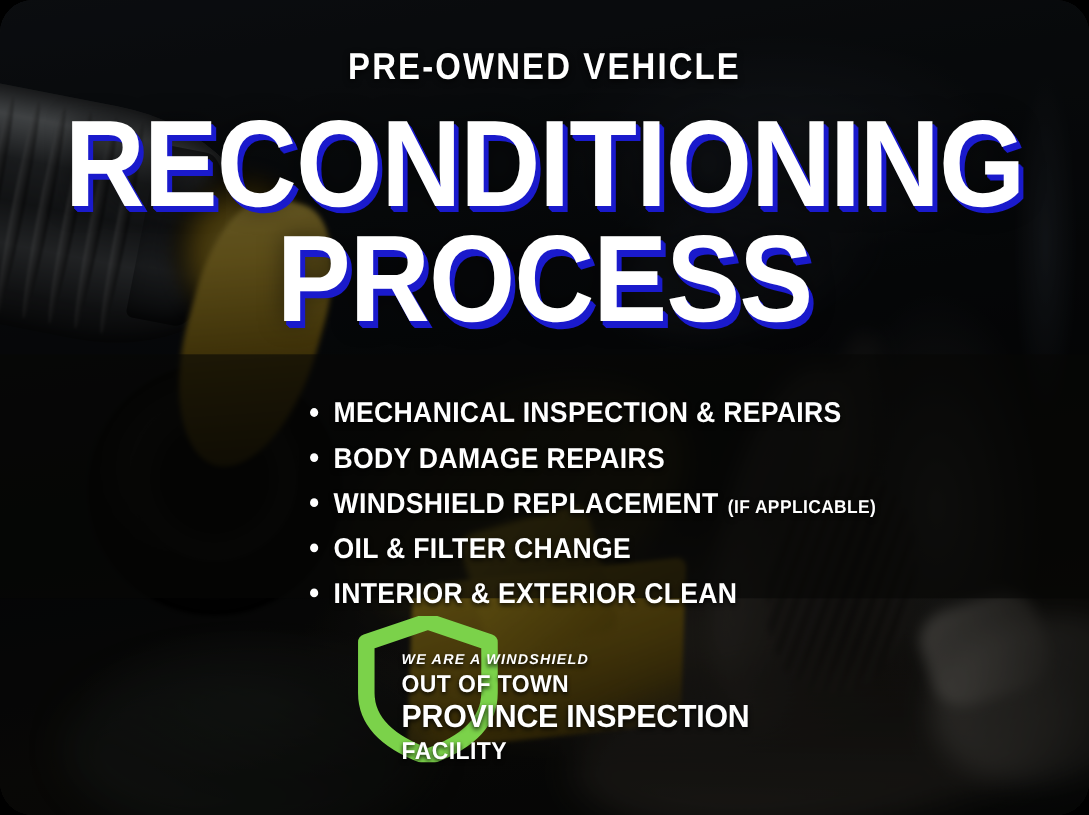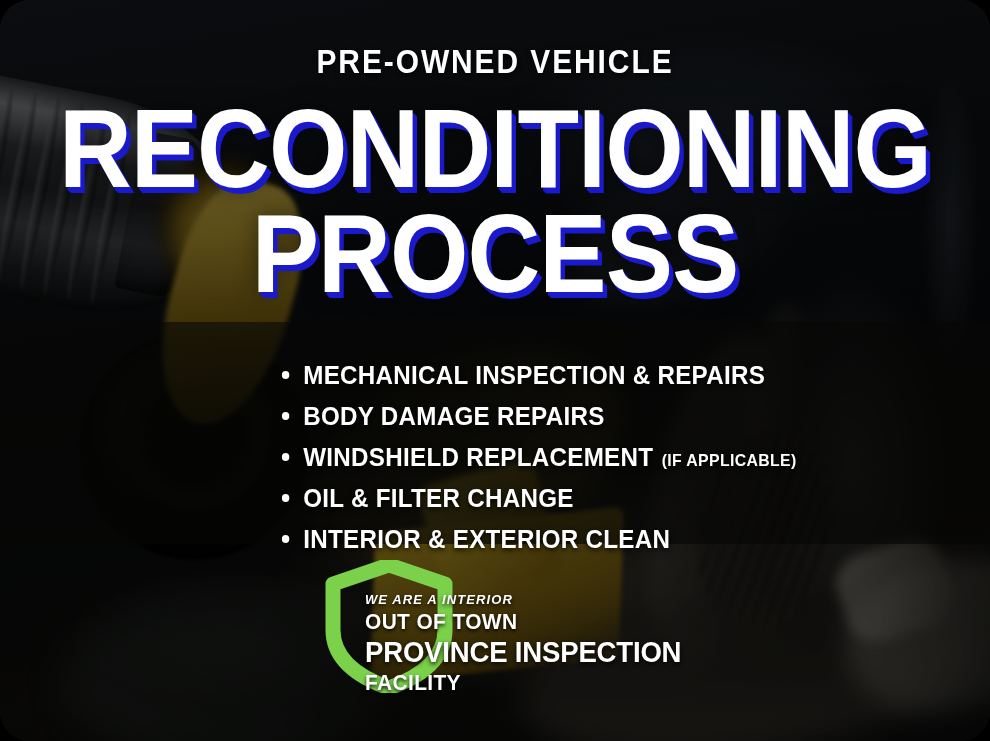--- a/index.html
+++ b/index.html
@@ -271,21 +271,21 @@
       <li><span>WINDSHIELD REPLACEMENT</span><span class="note">(IF APPLICABLE)</span></li>
       <li><span>OIL &amp; FILTER CHANGE</span></li>
       <li><span>INTERIOR &amp; EXTERIOR CLEAN</span></li>
     </ul>
 
     <div class="badge">
       <svg class="shield" viewBox="0 0 128 133">
         <path d="M64 5 L120 24 L120 70 Q120 108 64 128 Q8 108 8 70 L8 24 Z" fill="none" stroke="#7BD24A" stroke-width="15" stroke-linejoin="round"></path>
       </svg>
       <div class="badge-text">
-        <div class="bt1">WE ARE A INTERIOR</div>
+        <div class="bt1">WE ARE A WINDSHIELD</div>
         <div class="bt2">OUT OF TOWN</div>
         <div class="bt3">PROVINCE INSPECTION</div>
         <div class="bt4">FACILITY</div>
       </div>
     </div>
 
   </div>
 </div>
 
 </body></html>

